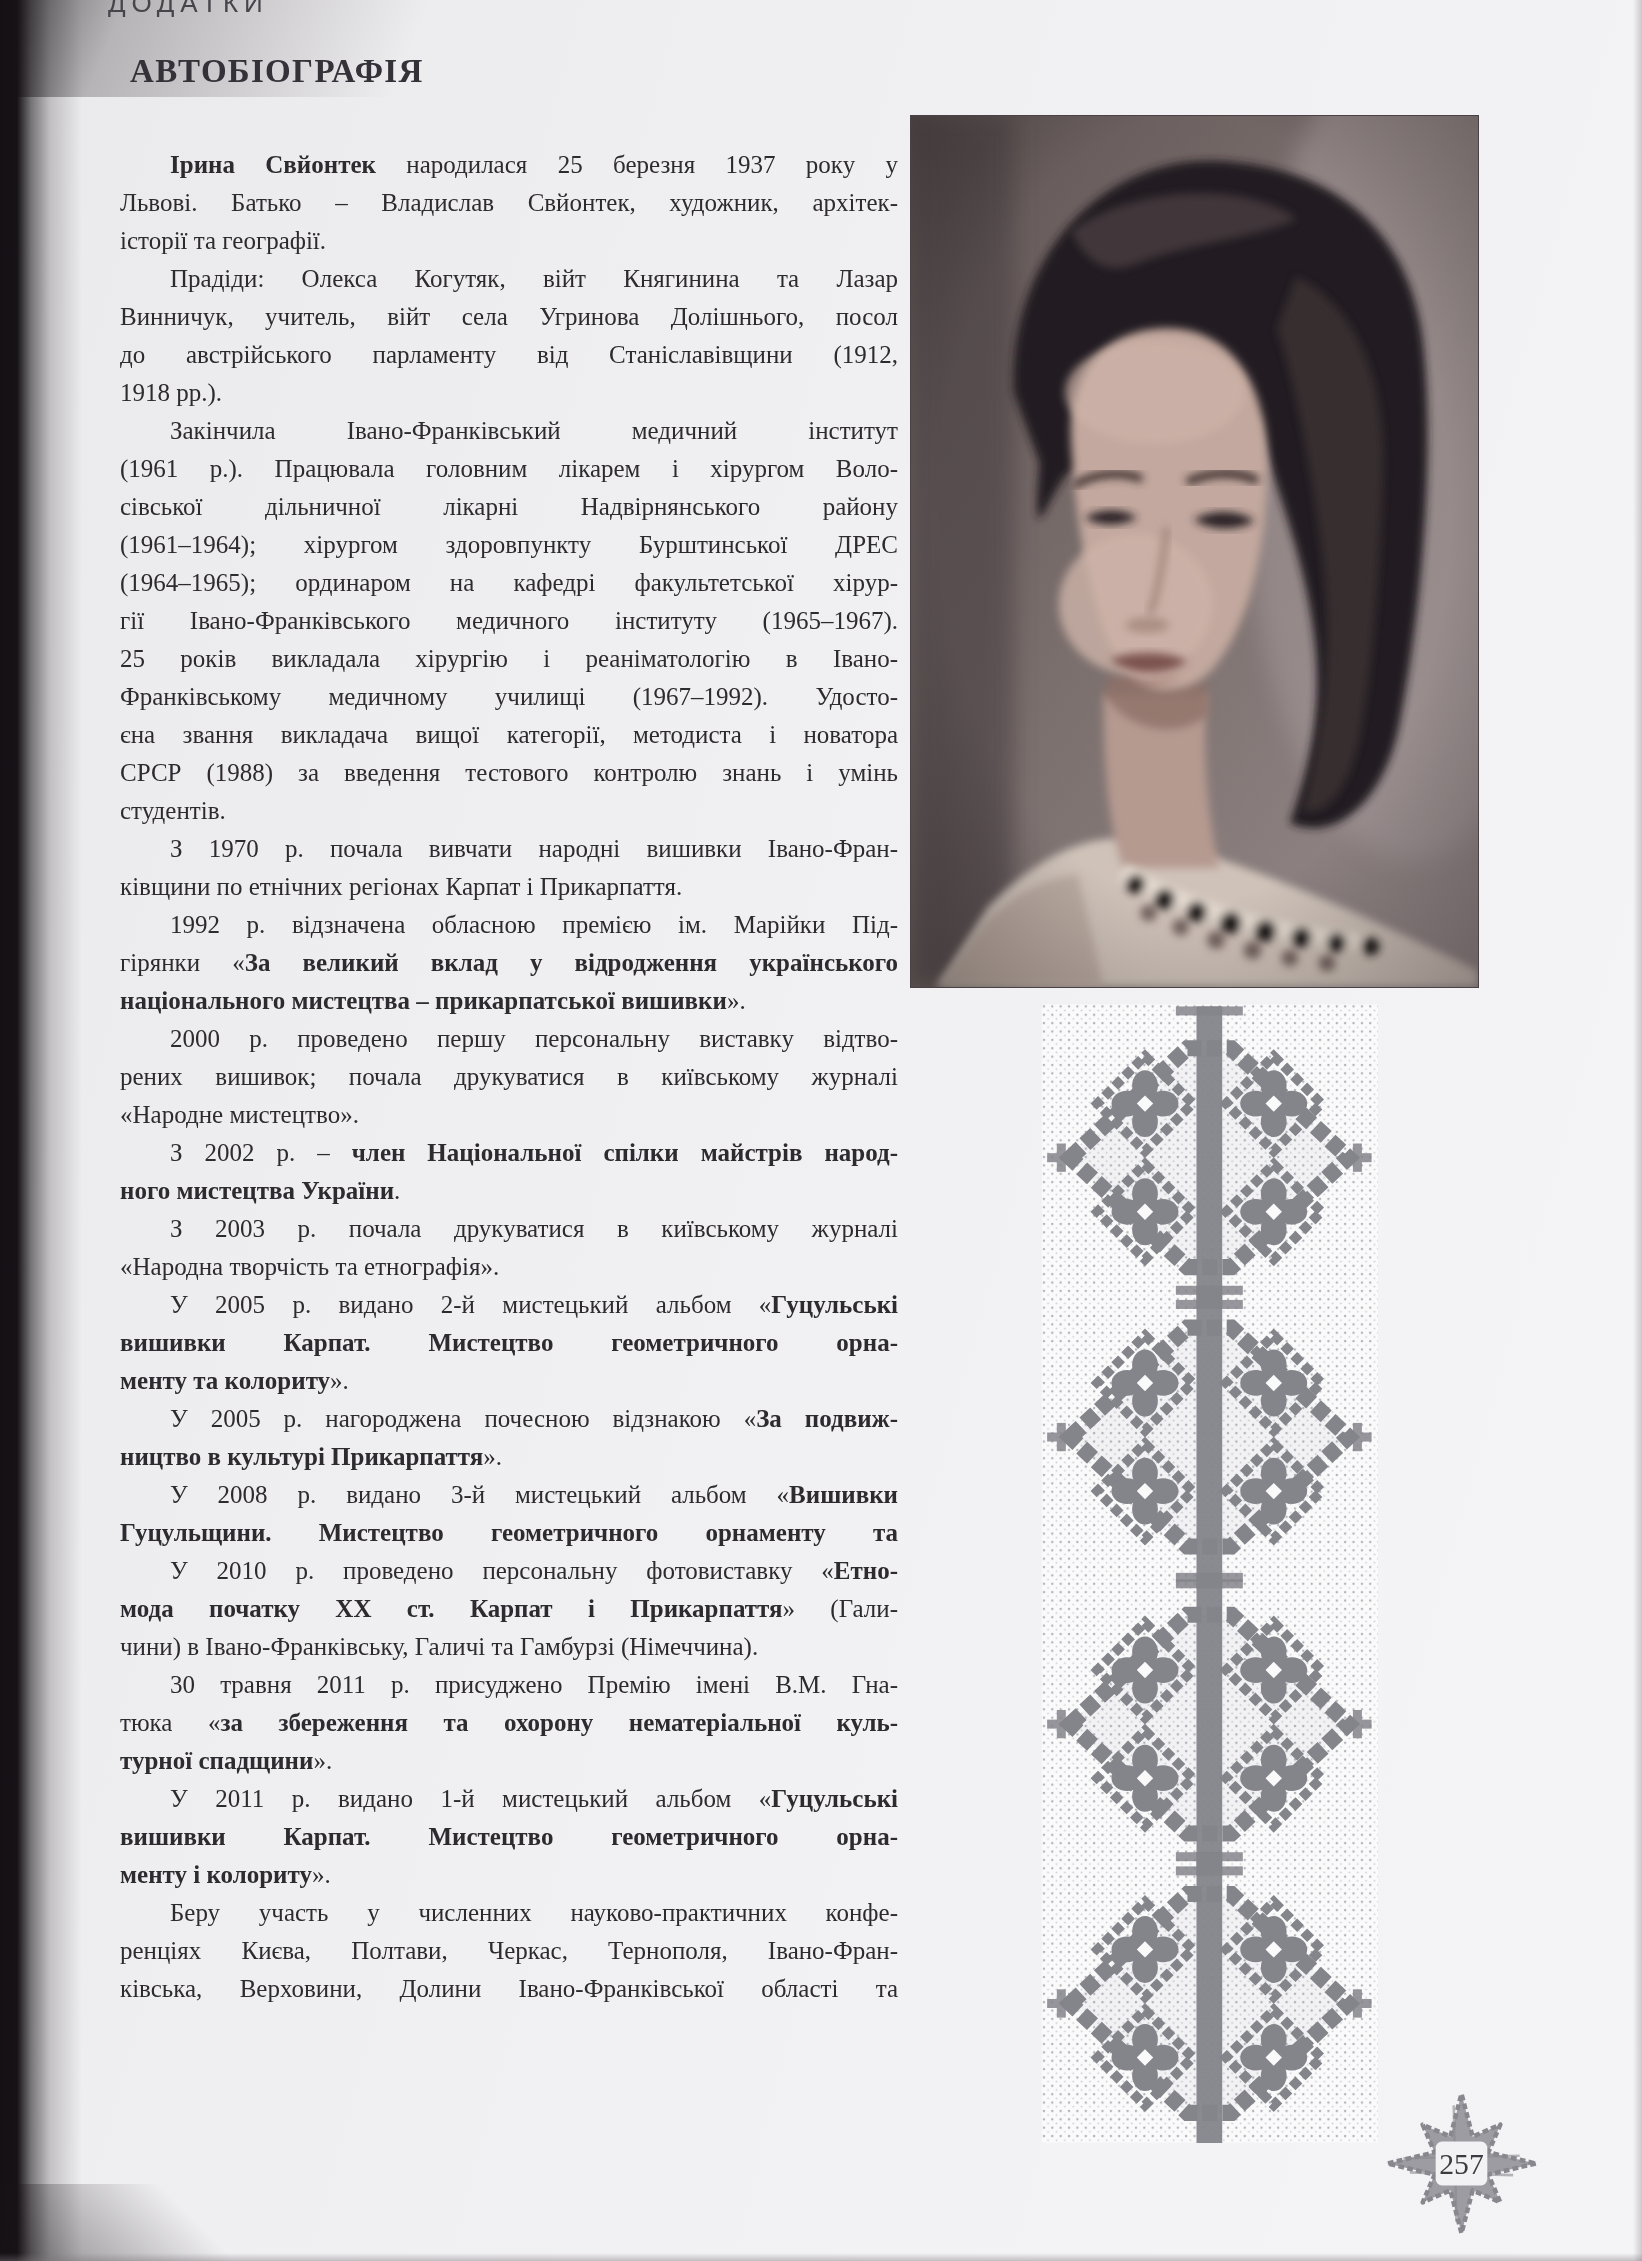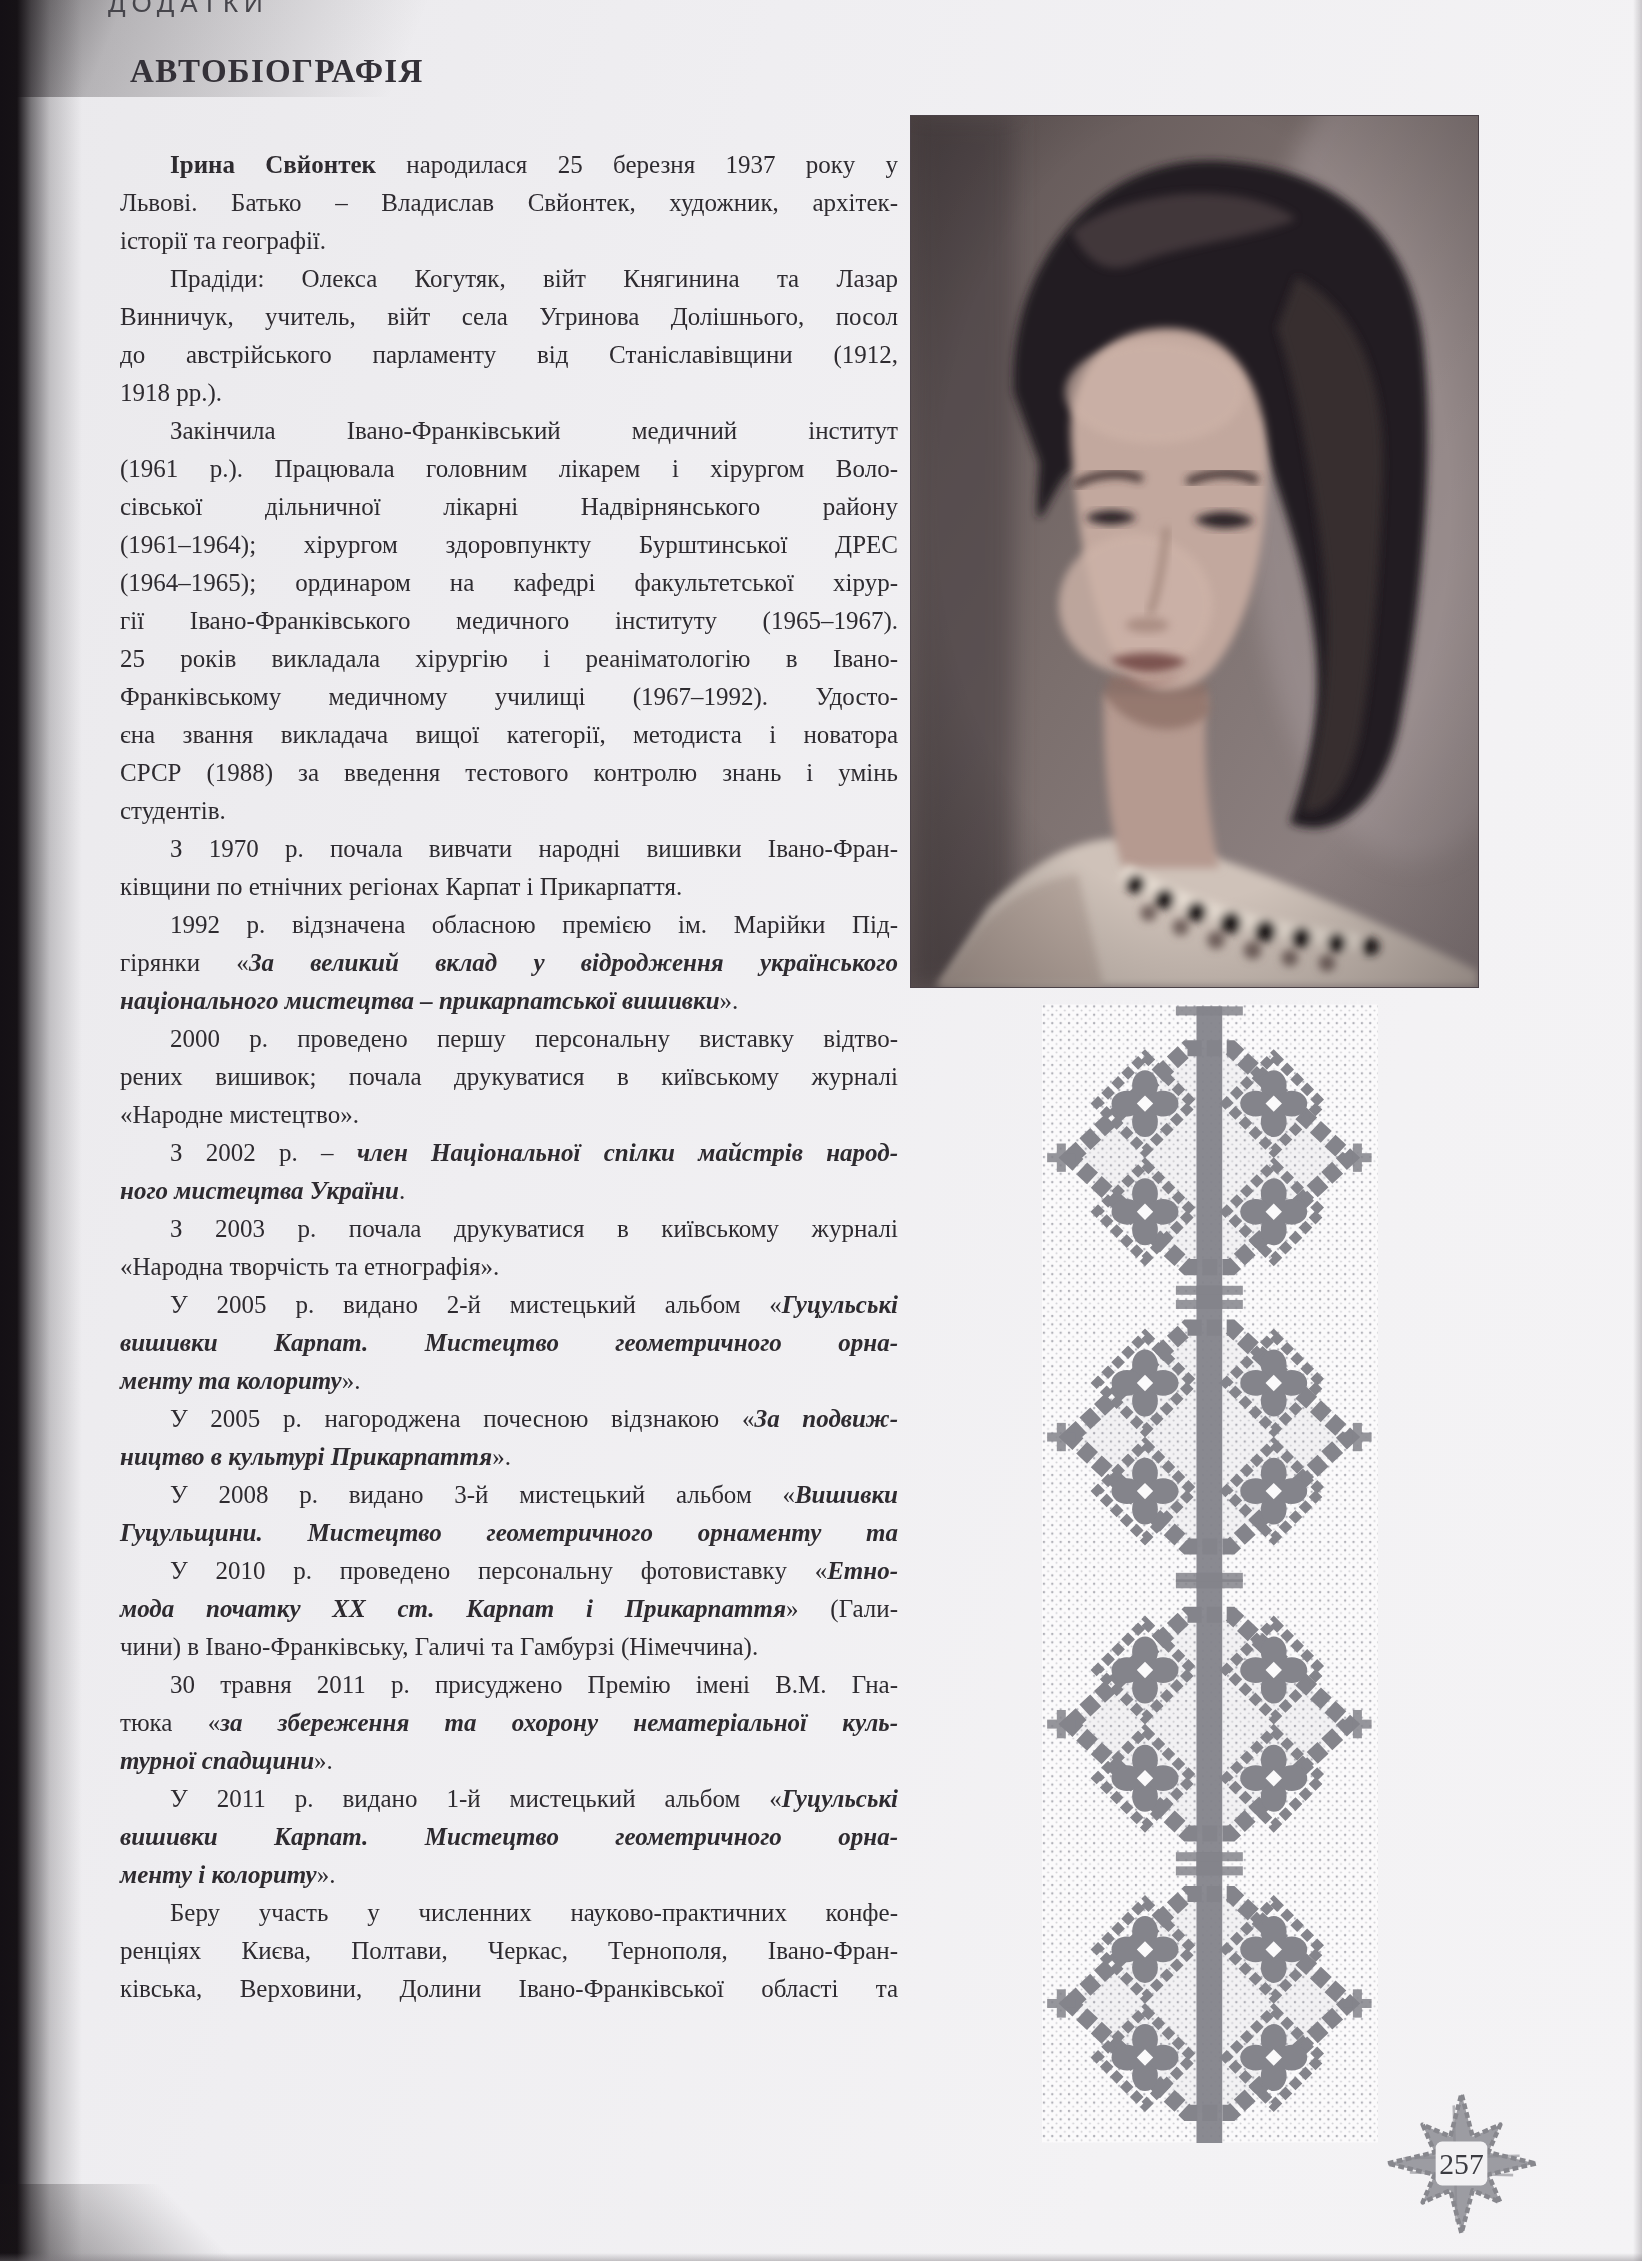--- a/index.html
+++ b/index.html
@@ -33,21 +33,21 @@
     font-size:33px;font-weight:bold;letter-spacing:1.3px;color:#343138;
   }
   .article{
     position:absolute;left:120px;top:146px;width:778px;
     font-size:25px;line-height:38px;
   }
   .tline{text-align:justify;text-align-last:justify;white-space:normal;}
   .tline.last{text-align-last:left;}
   .tline.first{text-indent:50px;}
   .b{font-weight:bold;}
-  .bi{font-weight:bold;font-style:italic;}
+  .bi{font-weight:bold;}
 
   .photo{
     position:absolute;left:910px;top:115px;width:569px;height:873px;
     border:1.3px solid #4a4146;box-sizing:border-box;background:#7b6f6d;
   }
   .photo svg{display:block;width:100%;height:100%;}
 
   .pattern{position:absolute;left:1042px;top:1004px;width:336px;height:1139px;}
   .pattern svg{display:block;width:100%;height:100%;}
 

